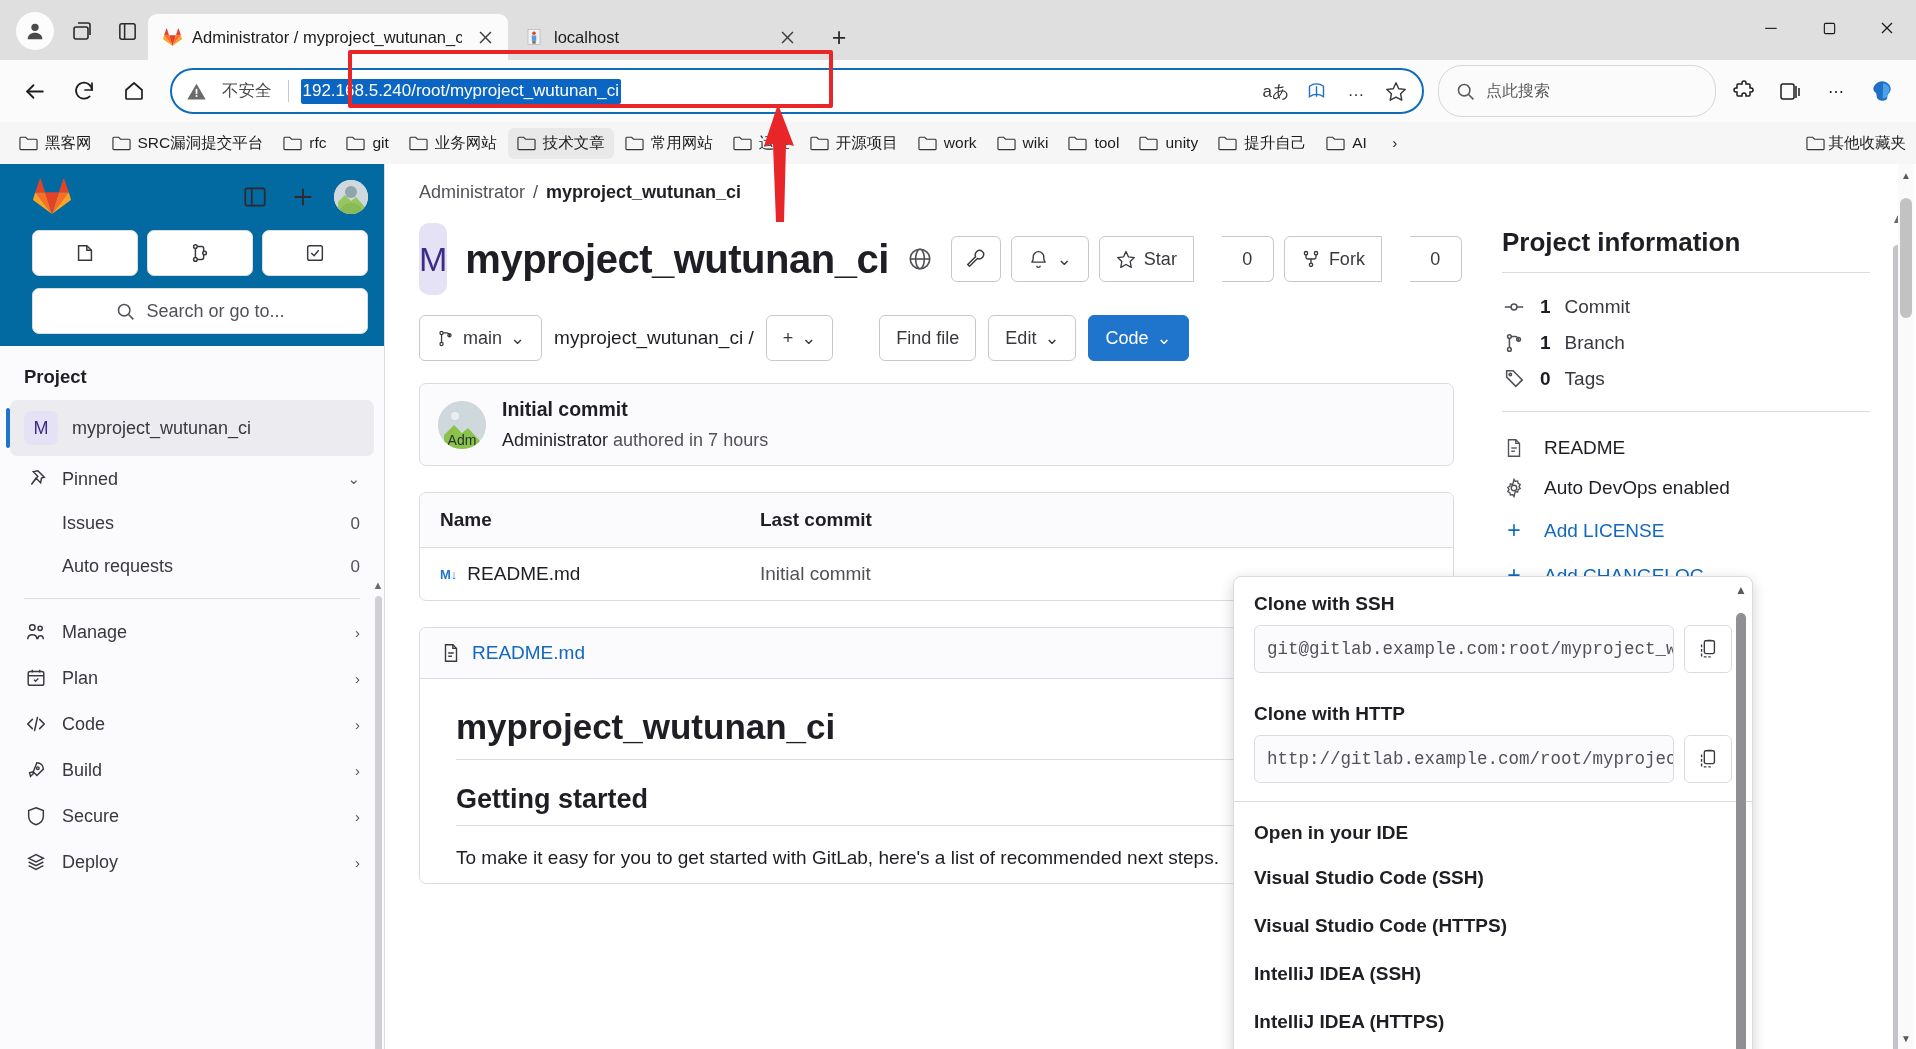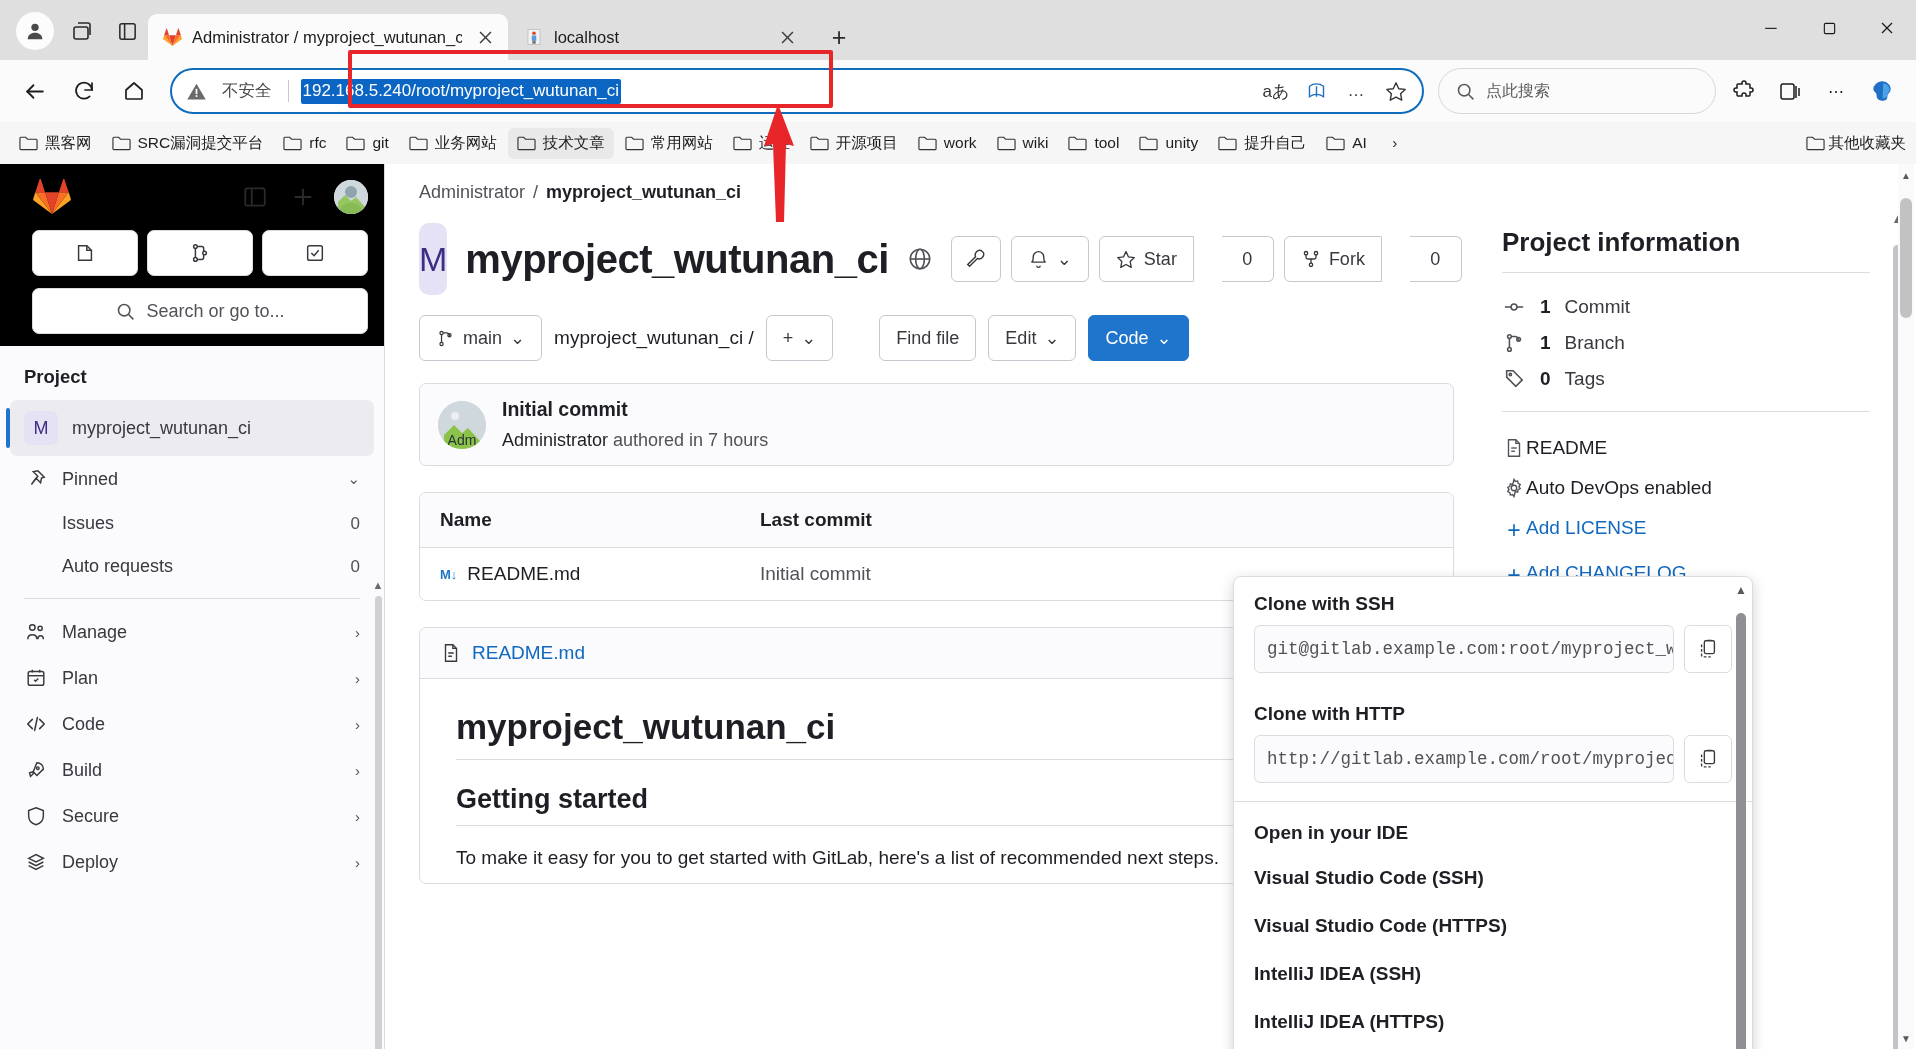--- a/index.html
+++ b/index.html
@@ -56,21 +56,21 @@
   .omni-sep { width: 1px; height: 22px; background: #c8c8c8; flex: 0 0 1px; }
   .url-wrap { flex: 1; min-width: 0; display:flex; align-items:center; height: 100%; padding-left: 6px; }
   .url-text {
     background: #0a66c2; color: #fff; font-size: 17px; padding: 2px 2px 3px 2px;
     white-space: nowrap; overflow: hidden; border-radius: 2px;
   }
   .omni-actions { display:flex; align-items:center; gap: 4px; flex: 0 0 auto; }
   .omni-ico { width: 36px; height: 36px; border-radius: 6px; display:flex; align-items:center;
               justify-content:center; color:#343434; font-size: 17px; }
   .searchbox {
-    width: 278px; height: 46px; background:#fbfbfb; border:1px solid #d7d7d7; border-radius: 24px;
+    width: 278px; height: 52px; background:#fbfbfb; border:1px solid #d7d7d7; border-radius: 24px;
     display:flex; align-items:center; gap: 10px; padding: 0 16px; color:#5a5a5a; font-size: 16px;
     flex: 0 0 278px;
   }
   .tb-right { display:flex; align-items:center; gap: 2px; }
   .tb-rb { width: 44px; height: 44px; border-radius: 8px; display:flex; align-items:center;
            justify-content:center; color:#1d1d1d; }
 
   
   .redbox {
     position: absolute; border: 4px solid #e8262a; border-radius: 2px; pointer-events: none;
@@ -92,21 +92,21 @@
   .bm-right { margin-left: auto; display:flex; align-items:center; gap:4px; }
 
   
   .page { flex: 1; display:flex; background: #fff; position: relative; overflow:hidden; }
 
   
   .gl-sidebar {
     width: 385px; flex: 0 0 385px; background:#fbfafd; border-right:1px solid #dcdcde;
     display:flex; flex-direction:column; position: relative;
   }
-  .gl-side-top { padding: 14px 16px 12px 32px; background:#000000; }
+  .gl-side-top { padding: 14px 16px 12px 32px; background:#0369a1; }
   .gl-side-row1 { display:flex; align-items:center; justify-content:space-between; margin-bottom: 14px; }
   .gl-logo { width: 40px; height: 38px; }
   .gl-side-r1-icons { display:flex; align-items:center; gap: 14px; }
   .gl-sq { width: 34px; height: 34px; display:flex; align-items:center; justify-content:center; color:#2b2b2b; }
   .gl-avatar-sm { width: 34px; height: 34px; border-radius: 50%; overflow:hidden; background:#ddd;
                   display:flex; align-items:center; justify-content:center; }
   .gl-quick { display:flex; gap: 9px; margin-bottom: 12px; }
   .gl-quick-btn {
     flex: 1; height: 46px; border:1px solid #dcdcde; background:#fff; border-radius: 7px;
     display:flex; align-items:center; justify-content:center; color:#3a383f;
@@ -217,21 +217,21 @@
   .readme-p { font-size: 19px; color:#1f1e24; padding-top: 18px; line-height: 1.5; }
 
   
   .pi-title { font-size: 26px; font-weight: 700; color:#1f1e24; padding-bottom: 14px;
               border-bottom: 1px solid #dcdcde; }
   .pi-list { padding: 16px 0 14px 0; border-bottom:1px solid #dcdcde; }
   .pi-row { display:flex; align-items:center; gap: 14px; padding: 7px 0; font-size: 19px; color:#3a383f; }
   .pi-row b { color:#1f1e24; font-weight: 700; }
   .pi-ico { width: 24px; flex:0 0 24px; display:flex; align-items:center; justify-content:center; color:#535158; }
   .pi-links { padding: 16px 0 0 0; }
-  .pi-link { display:flex; gap: 0; padding: 9px 0; font-size: 19px; color:#1f1e24; }
+  .pi-link { display:flex; align-items:center; gap: 18px; padding: 9px 0; font-size: 19px; color:#1f1e24; }
   .pi-link.blue { color:#1068bf; }
   .pi-plus { width: 24px; flex:0 0 24px; text-align:center; font-size: 23px; color:#1068bf; font-weight: 400; }
   .right-scrollbar { position:absolute; right: 14px; top: 12px; bottom: 0; width: 9px; }
   .rs-thumb { position:absolute; top: 20px; width: 9px; height: 880px; background:#c4c3c8; border-radius: 5px; }
 
   
   .code-menu {
     position: absolute; left: 848px; top: 412px; width: 520px; height: 620px;
     background:#fff; border:1px solid #dcdcde; border-radius: 8px;
     box-shadow: 0 4px 14px rgba(0,0,0,.18); overflow: hidden; z-index: 30;

